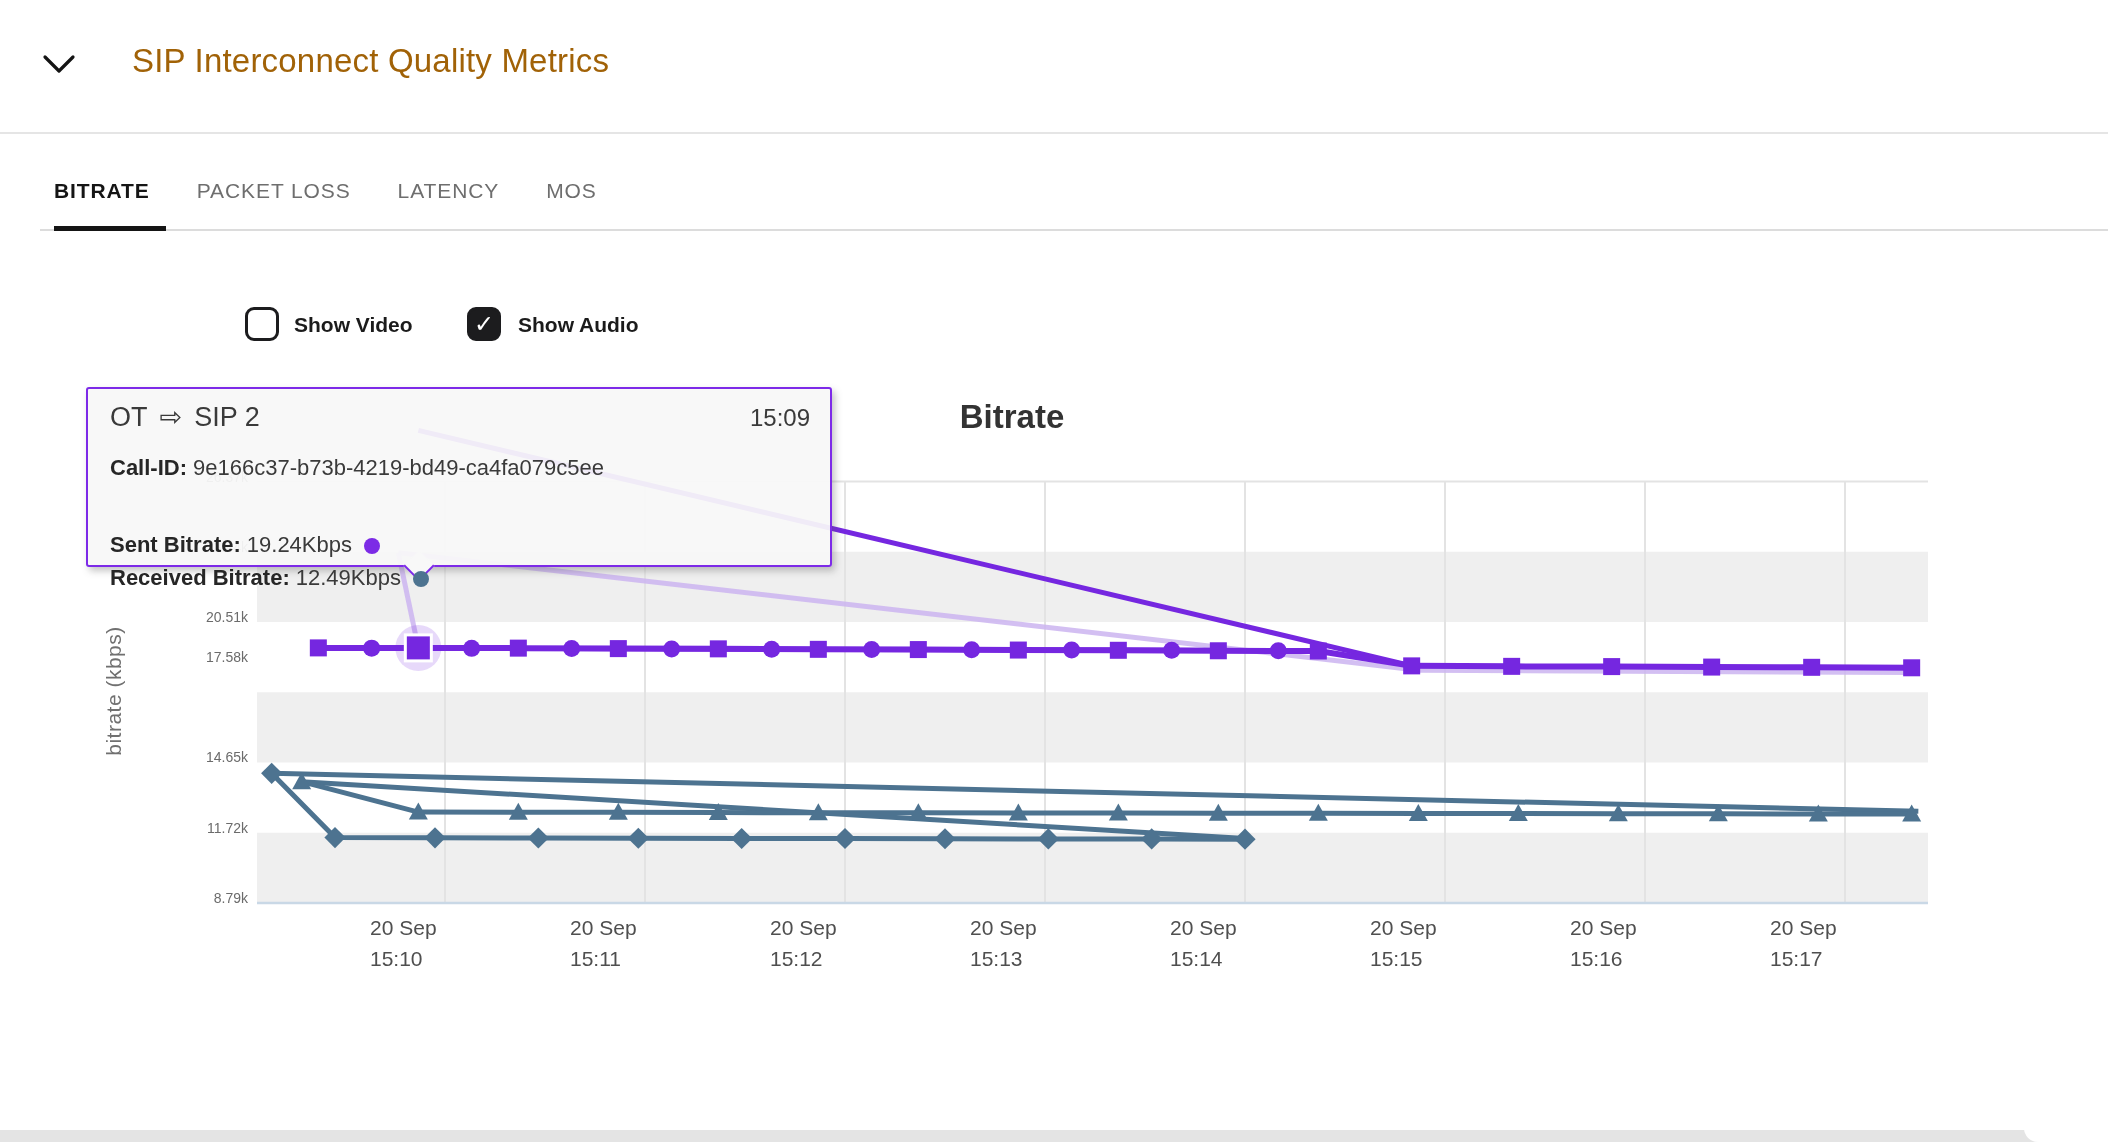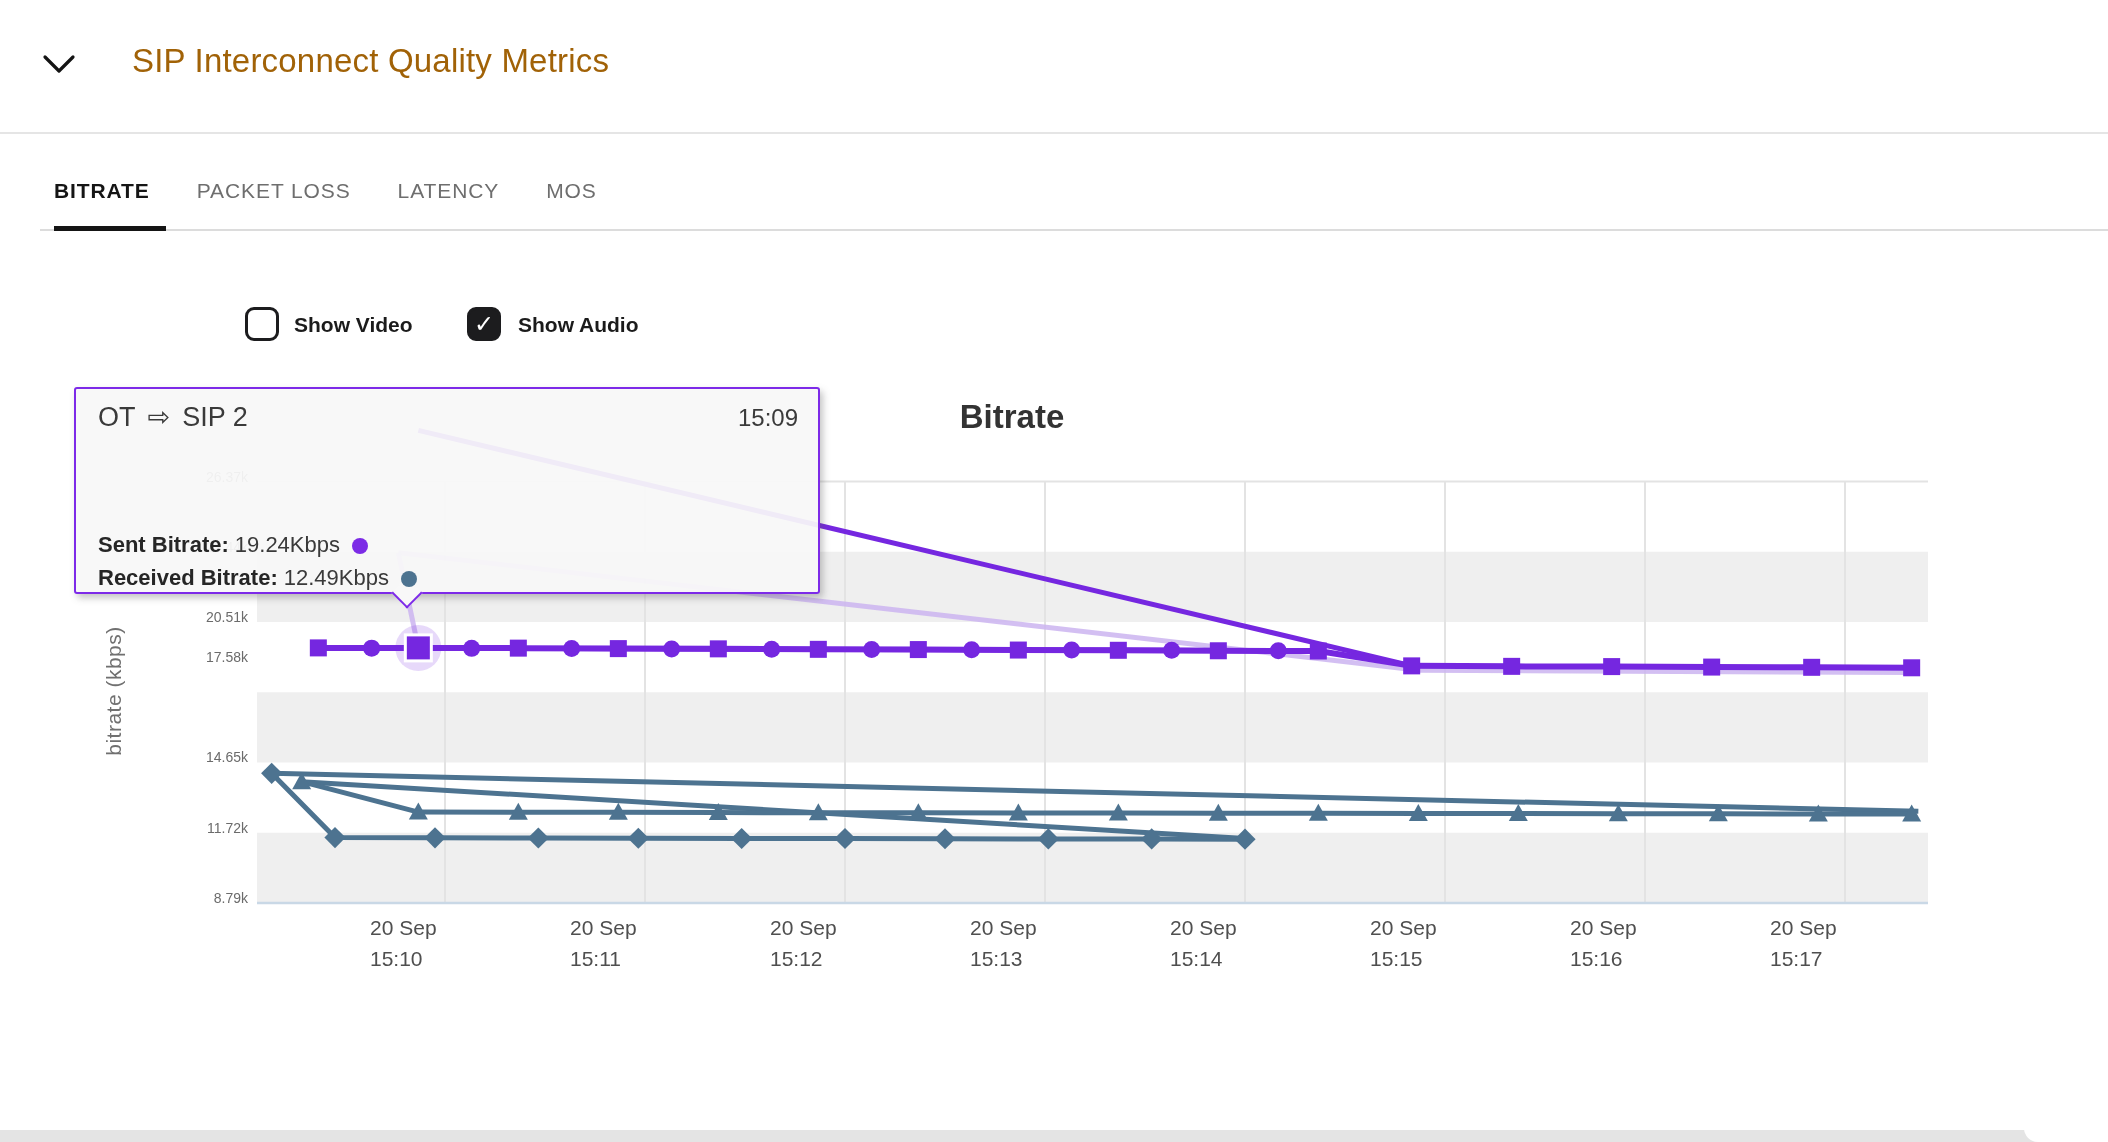--- a/index.html
+++ b/index.html
@@ -29,21 +29,21 @@
   #cb-audio{left:467px;} #lb-audio{left:518px;}
   
   #chart-svg{position:absolute;left:0;top:0;width:2108px;height:1142px;}
   .chart-title{position:absolute;left:910px;top:398px;width:204px;text-align:center;
     font-size:33px;font-weight:700;color:#333;}
   .y-axis-label{position:absolute;left:-34px;top:677px;width:300px;height:28px;text-align:center;
     transform:rotate(-90deg);font-size:21px;color:#707070;letter-spacing:.5px;}
   .y-tick{position:absolute;left:120px;width:128px;text-align:right;font-size:14px;color:#6b6b6b;}
   .x-tick{position:absolute;top:912px;width:150px;text-align:left;font-size:21px;color:#4f4f4f;line-height:31px;}
   
-  .tooltip{position:absolute;left:74px;top:387px;width:746px;height:207px;box-sizing:border-box;
+  .tooltip{position:absolute;left:86px;top:387px;width:746px;height:180px;box-sizing:border-box;
     background:rgba(248,248,248,.94);border:2.5px solid #7d2ae8;border-radius:3px;
     box-shadow:3px 4px 7px rgba(90,90,90,.35);z-index:10;padding-left:38px;}
   .tooltip-notch{position:absolute;left:320px;bottom:-12px;width:20px;height:20px;background:#f8f8f8;
     border-right:2.5px solid #7d2ae8;border-bottom:2.5px solid #7d2ae8;transform:rotate(45deg);}
   .tooltip-header{position:absolute;left:22px;top:12px;font-size:27px;color:#3a3a3a;
     display:flex;align-items:center;gap:12px;}
   .tooltip-arrow{font-size:27px;color:#3a3a3a;}
   .tooltip-time{position:absolute;right:20px;top:15px;font-size:24px;color:#3a3a3a;}
   .trow{position:absolute;left:22px;font-size:22px;color:#3a3a3a;white-space:nowrap;}
   .trow b{color:#262626;font-weight:700;margin-right:6px;}
@@ -209,20 +209,23 @@
   </div>
 
 <div class="tooltip">
   <div class="tooltip-notch"></div>
   <div class="tooltip-header">
     <span>OT</span>
     <span class="tooltip-arrow">⇨</span>
     <span>SIP 2</span>
   </div>
   <div class="tooltip-time">15:09</div>
+  <div class="trow trow-call">
+    <b>Call-ID:</b><span>9e166c37-b73b-4219-bd49-ca4fa079c5ee</span>
+  </div>
   <div class="trow trow-sent">
     <b>Sent Bitrate:</b><span>19.24Kbps</span><span class="legend-dot dot-sent"></span>
   </div>
   <div class="trow trow-recv">
     <b>Received Bitrate:</b><span>12.49Kbps</span><span class="legend-dot dot-recv"></span>
   </div>
 </div>
 
 <div class="bottom-strip"></div>
 <div class="bottom-strip-corner"></div>

